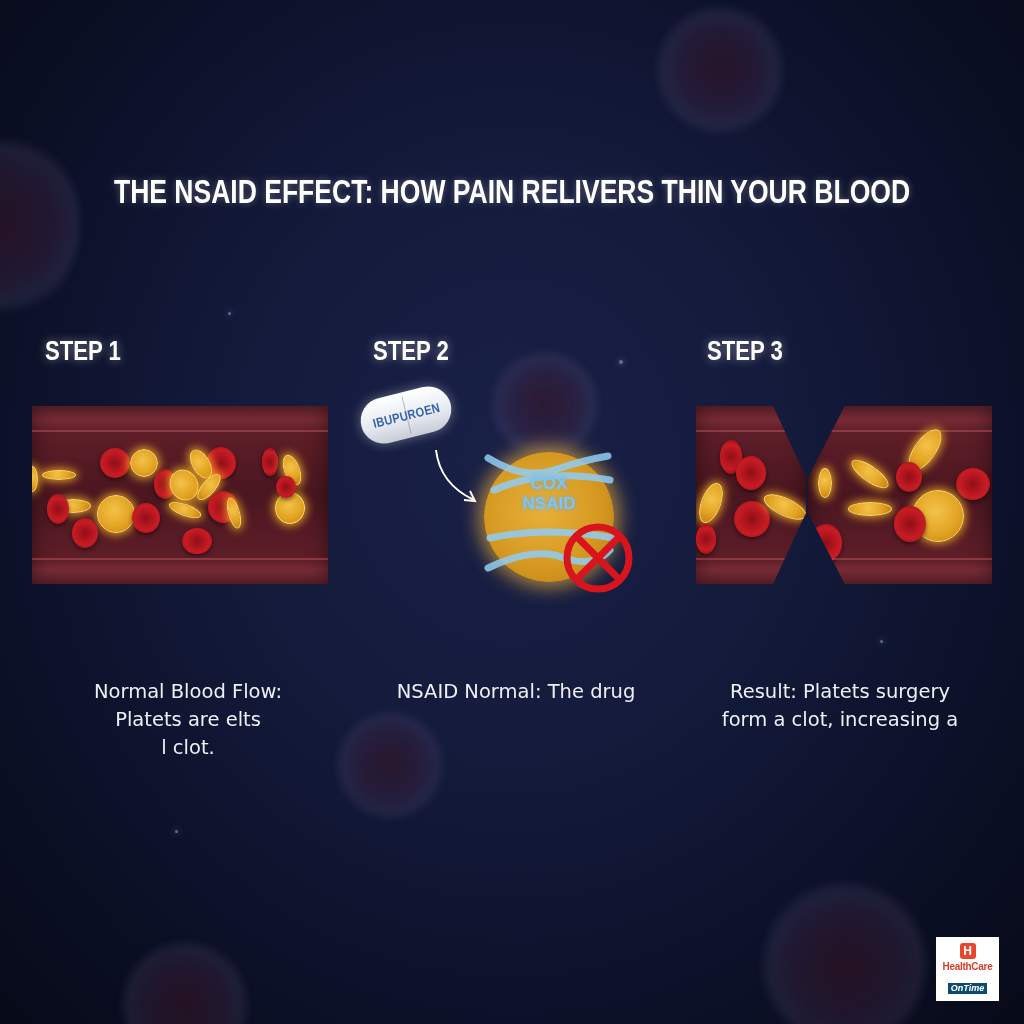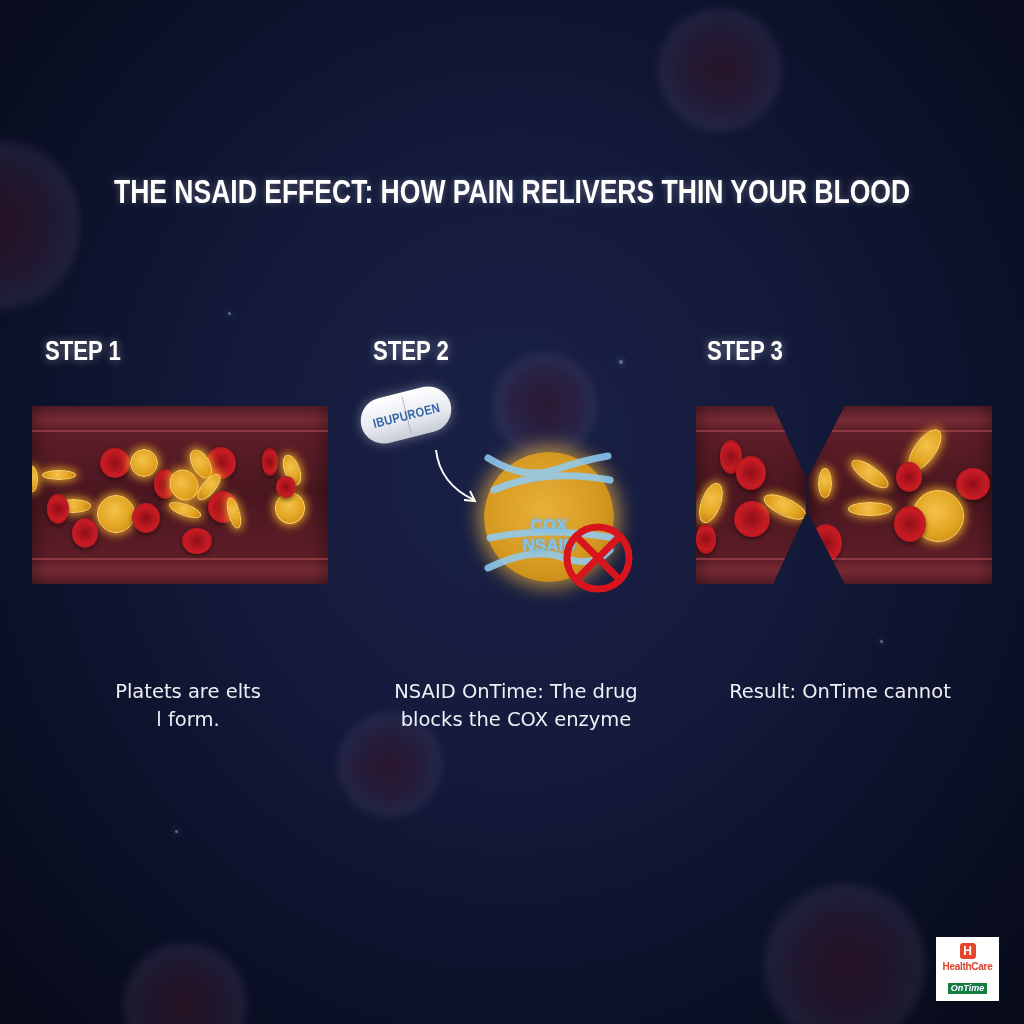--- a/index.html
+++ b/index.html
@@ -28,29 +28,29 @@
     box-shadow:0 0 8px 2px rgba(255,190,40,0.75);border:1px solid #ffd86a;}
   .desc{position:absolute;top:678px;width:320px;text-align:center;font-size:19.5px;line-height:28px;color:#eef0f6;}
   .pill{position:absolute;left:360px;top:392px;width:92px;height:46px;border-radius:23px;
     background:linear-gradient(180deg,#ffffff 0%,#e6e9f0 60%,#c8ccd6 100%);transform:rotate(-14deg);
     box-shadow:0 0 12px rgba(255,255,255,0.35);display:flex;align-items:center;justify-content:center;}
   .pill::after{content:"";position:absolute;left:46px;top:4px;bottom:4px;width:1px;background:rgba(120,130,150,0.5);}
   .pill span{font-family:"Liberation Sans",sans-serif;font-weight:bold;font-size:13px;color:#3565a8;letter-spacing:0.3px;transform:scaleX(0.85);}
   .enzyme{position:absolute;left:484px;top:452px;width:130px;height:130px;border-radius:50%;
     background:radial-gradient(circle at 45% 45%, #e8b03a 0%, #d69a22 55%, #b87812 100%);
     box-shadow:0 0 18px 6px rgba(255,190,60,0.6);}
-  .enzyme-text{position:absolute;left:484px;top:516px;width:130px;text-align:center;
+  .enzyme-text{position:absolute;left:484px;top:474px;width:130px;text-align:center;
     font-family:"Liberation Sans",sans-serif;font-size:17px;line-height:20px;color:#7fc4f4;
     text-shadow:0 0 4px rgba(80,170,255,0.8);font-weight:bold;}
   .block{position:absolute;left:562px;top:522px;width:72px;height:72px;}
   .logo{position:absolute;left:936px;top:937px;width:63px;height:64px;background:#fff;text-align:center;}
   .logo .h{width:16px;height:16px;margin:6px auto 2px;background:#e4462e;border-radius:3px;color:#fff;
     font-family:"Liberation Sans",sans-serif;font-weight:bold;font-size:12px;line-height:16px;}
   .logo .name{font-family:"Liberation Sans",sans-serif;font-weight:bold;font-size:10px;color:#d9412a;line-height:11px;letter-spacing:-0.3px;}
-  .logo .sub{display:inline-block;margin-top:11px;padding:0 3px;background:#15803d;color:#fff;
+  .logo .sub{display:inline-block;margin-top:11px;padding:0 3px;background:#0c4a6e;color:#fff;
     font-family:"Liberation Sans",sans-serif;font-style:italic;font-weight:bold;font-size:9px;line-height:11px;
     text-shadow:0 0 1px #2a6f9a;}
 </style>
 </head>
 <body>
 
 <div class="bokeh" style="left:655px;top:5px;width:130px;height:130px;"></div>
 <div class="bokeh" style="left:-80px;top:130px;width:160px;height:190px;"></div>
 <div class="bokeh" style="left:490px;top:350px;width:110px;height:110px;"></div>
 <div class="bokeh" style="left:335px;top:710px;width:110px;height:110px;"></div>
@@ -82,22 +82,23 @@
   <div class="rbc" style="left:176px;top:85px;width:30px;height:32px;"></div>
   <div class="plt" style="left:196px;top:91px;width:10px;height:30px;transform:rotate(-15deg);"></div>
   <div class="rbc" style="left:150px;top:122px;width:30px;height:26px;"></div>
   <div class="rbc" style="left:230px;top:42px;width:16px;height:28px;"></div>
   <div class="plt" style="left:252px;top:48px;width:14px;height:30px;transform:rotate(-20deg);"></div>
   <div class="plt" style="left:243px;top:86px;width:28px;height:30px;"></div>
   <div class="rbc" style="left:244px;top:70px;width:20px;height:22px;"></div>
   <div class="plt" style="left:-6px;top:60px;width:10px;height:24px;"></div>
 </div>
 <div class="desc" style="left:28px;">
+  <div>Normal Blood Flow:</div>
   <div>Platets are elts</div>
-  <div>l form.</div>
+  <div>l clot.</div>
 </div>
 
 <div class="step-label" style="left:373px;">STEP 2</div>
 <div class="pill">
     <span>IBUPUROEN</span>
   </div>
 <svg style="position:absolute;left:430px;top:448px;" width="50" height="60" viewBox="0 0 50 60">
   <path d="M6 2 Q10 36 44 52" fill="none" stroke="#fff" stroke-width="2"></path>
   <path d="M34 52 L45 53 L40 43" fill="none" stroke="#fff" stroke-width="2"></path>
 </svg>
@@ -112,22 +113,21 @@
 </svg>
 <div class="enzyme-text">
   <div>COX</div>
   <div>NSAID</div>
 </div>
 <svg class="block" viewBox="0 0 72 72">
   <circle cx="36" cy="36" r="31" fill="none" stroke="#d8141c" stroke-width="7"></circle>
   <path d="M17 17 L55 55 M55 17 L17 55" stroke="#d8141c" stroke-width="7" stroke-linecap="round"></path>
 </svg>
 <div class="desc" style="left:356px;">
-  <div>NSAID OnTime: The drug</div>
-  <div>blocks the COX enzyme</div>
+  <div>NSAID Normal: The drug</div>
 </div>
 
 <div class="step-label" style="left:707px;">STEP 3</div>
 <div class="vessel" style="left:696px;width:110px;clip-path:polygon(0 0,70% 0,100% 40%,100% 60%,70% 100%,0 100%);">
   <div class="rbc" style="left:24px;top:34px;width:22px;height:34px;"></div>
   <div class="rbc" style="left:40px;top:50px;width:30px;height:34px;"></div>
   <div class="plt" style="left:5px;top:76px;width:18px;height:40px;transform:rotate(20deg);"></div>
   <div class="rbc" style="left:38px;top:95px;width:36px;height:36px;"></div>
   <div class="plt" style="left:66px;top:92px;width:44px;height:16px;transform:rotate(25deg);"></div>
   <div class="rbc" style="left:0px;top:118px;width:20px;height:30px;"></div>
@@ -137,20 +137,21 @@
   <div class="plt" style="left:40px;top:60px;width:42px;height:14px;transform:rotate(35deg);"></div>
   <div class="rbc" style="left:88px;top:56px;width:26px;height:30px;"></div>
   <div class="rbc" style="left:148px;top:62px;width:34px;height:32px;"></div>
   <div class="plt" style="left:40px;top:96px;width:42px;height:12px;"></div>
   <div class="plt" style="left:104px;top:84px;width:50px;height:50px;"></div>
   <div class="rbc" style="left:86px;top:100px;width:32px;height:36px;"></div>
   <div class="rbc" style="left:2px;top:118px;width:32px;height:38px;"></div>
   <div class="plt" style="left:10px;top:62px;width:12px;height:28px;"></div>
 </div>
 <div class="desc" style="left:680px;">
-  <div>Result: OnTime cannot</div>
+  <div>Result: Platets surgery</div>
+  <div>form a clot, increasing a</div>
 </div>
 
 <div class="logo">
   <div class="h">H</div>
   <div class="name">HealthCare</div>
   <div class="sub">OnTime</div>
 </div>
 
 </body></html>

